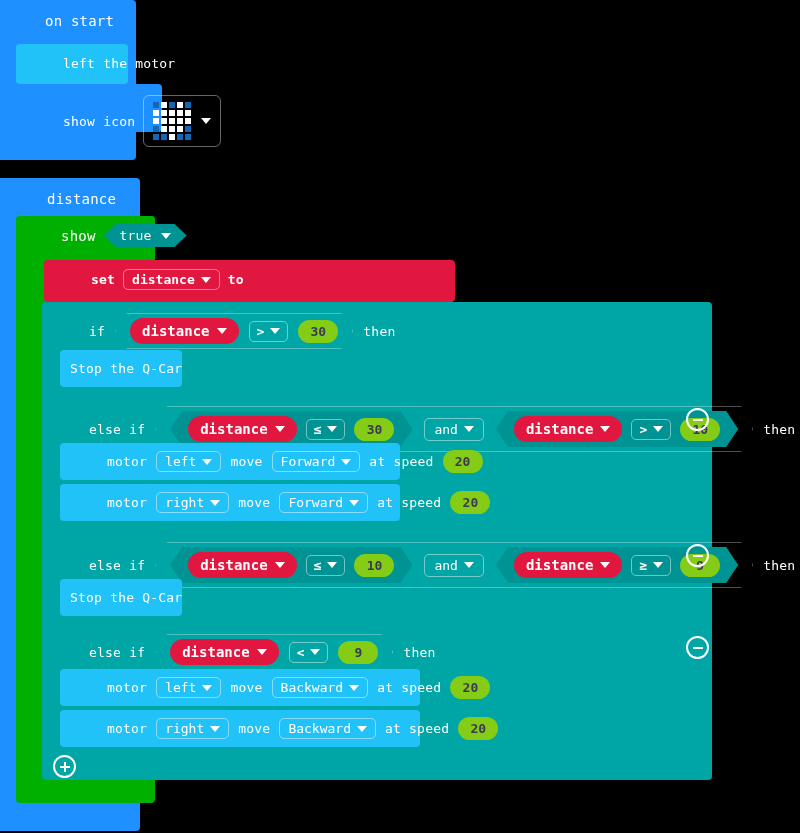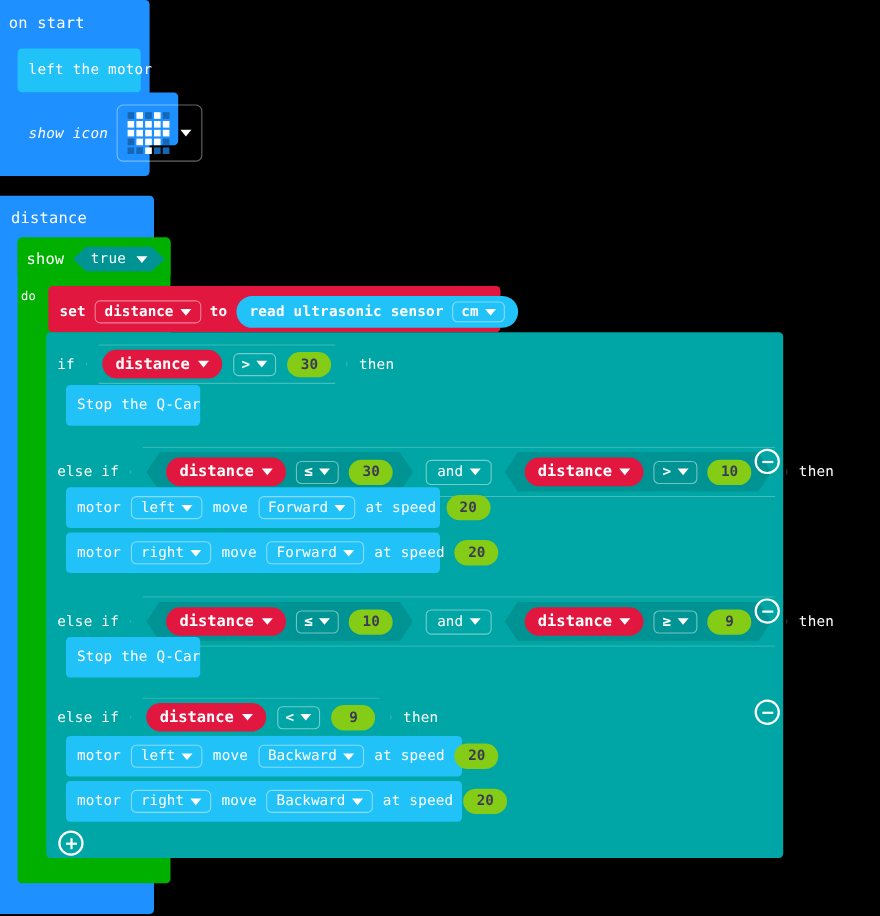--- a/index.html
+++ b/index.html
@@ -1,18 +1,18 @@
 <!DOCTYPE html>
 <html><head>
 <meta charset="utf-8">
 <style>
   html,body{margin:0;padding:0;background:#000;}
   body{width:800px;height:833px;position:relative;overflow:hidden;
        font-family:"DejaVu Sans Mono","Liberation Mono",monospace;}
-  .abs{position:absolute;}
+  .abs{position:absolute;margin-left:37px;}
   
   .blk{position:absolute;box-sizing:border-box;border-radius:4px;}
   .lbl{color:#fff;font-size:14px;letter-spacing:.2px;white-space:nowrap;}
   .row{display:flex;align-items:center;gap:8px;}
   
   .c-blue{background:#1e90ff;}
   .c-ltblue{background:#21c2f8;}
   .c-green{background:#00b000;}
   .c-teal{background:#00a5a5;}
   .c-red{background:#e2173f;}
@@ -59,21 +59,21 @@
 <div class="blk c-blue" style="left:0;top:0;width:136px;height:160px;border-radius:0 4px 4px 0;">
   <div class="lbl abs" style="left:8px;top:13px;">on start</div>
 </div>
 
 <div class="blk c-ltblue" style="left:16px;top:44px;width:112px;height:40px;">
   <div class="lbl abs" style="left:10px;top:12px;font-size:13px;">left the motor</div>
 </div>
 
 <div class="blk c-blue" style="left:16px;top:84px;width:146px;height:48px;">
   <div class="row abs" style="left:10px;top:11px;">
-    <span class="lbl" style="font-size:13px;font-style:italic;">show icon</span>
+    <span class="lbl" style="font-size:13px;">show icon</span>
     <span class="mxwrap">
       <span class="matrix" id="matrix">
           <i></i>
           <i class="on"></i>
           <i></i>
           <i class="on"></i>
           <i></i>
           <i class="on"></i>
           <i class="on"></i>
           <i class="on"></i>
@@ -115,28 +115,20 @@
 <div class="lbl abs" style="left:19px;top:263px;font-size:11px;">do</div>
 
 <div class="blk c-red" style="left:44px;top:260px;width:411px;height:42px;"></div>
 <div class="row abs" style="left:54px;top:269px;font-weight:bold;">
   <span class="lbl" style="font-size:13px;">set</span>
   <span class="chip">
     <span>distance</span>
     <span class="caret"></span>
   </span>
   <span class="lbl" style="font-size:13px;">to</span>
-  <span class="abs" style="position:relative;display:inline-flex;align-items:center;gap:8px;
-               background:#21c2f8;border-radius:16px;padding:5px 12px;">
-    <span class="lbl" style="font-size:13px;">read ultrasonic sensor</span>
-    <span class="chip" style="padding:1px 7px;">
-      <span>cm</span>
-      <span class="caret"></span>
-    </span>
-  </span>
 </div>
 
 <div id="cond-root">
     <div class="blk c-teal" style="left: 42px; top: 302px; width: 670px; height: 478px;"></div>
     <div class="row abs" style="left: 52px; top: 313px; gap: 10px;">
       <span class="lbl" style="font-size: 13px;">if</span>
       <span class="hexo" style="border: 1px solid rgba(255, 255, 255, 0.3); gap: 10px; padding: 4px 14px;">
         <span class="reporter">
           <span>distance</span>
           <span class="caret"></span>

